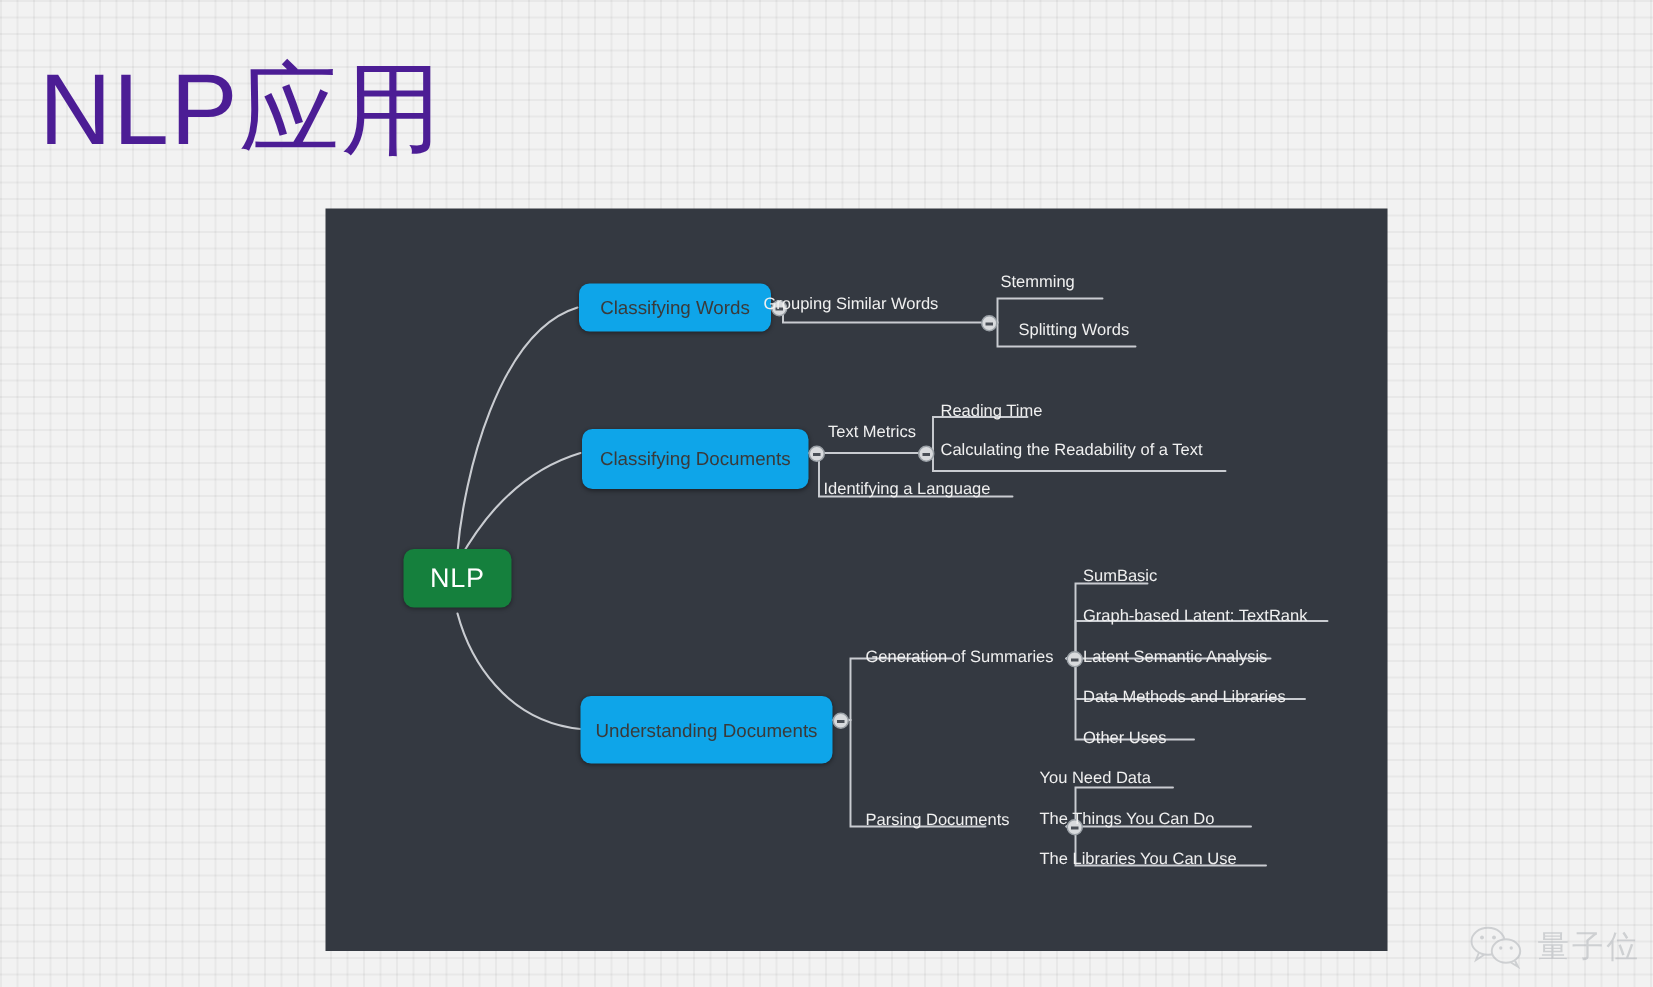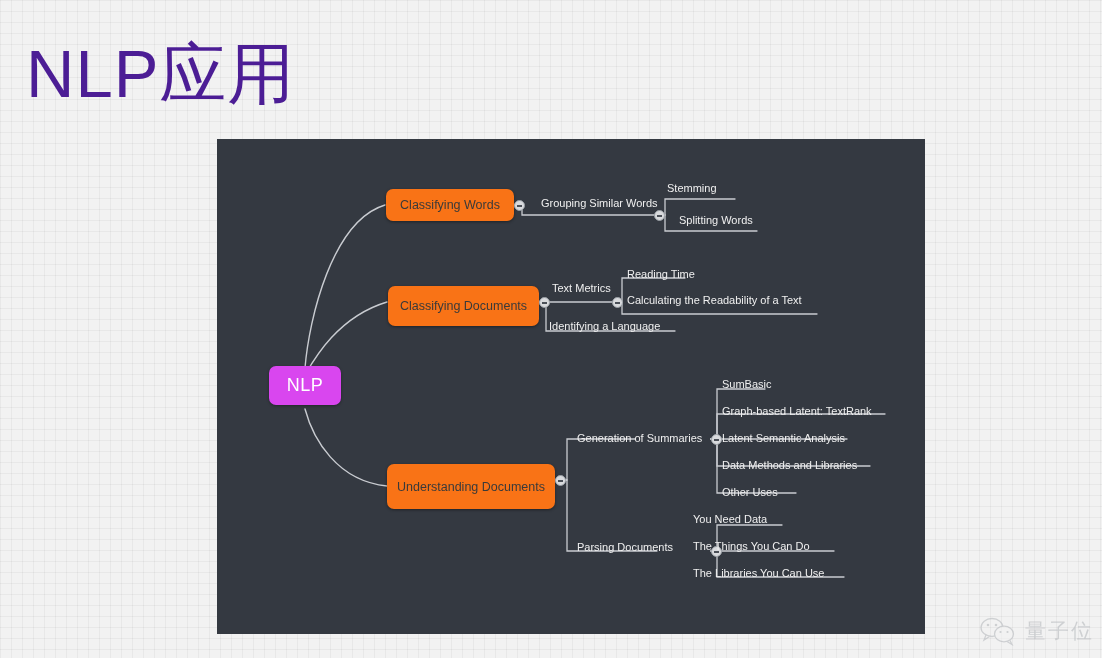--- a/index.html
+++ b/index.html
@@ -58,35 +58,35 @@
     position: absolute;
     left: 0;
     top: 0;
     width: 708px;
     height: 495px;
   }
 
   
   .root-node {
     position: absolute;
-    background: #d946ef;
+    background: #15803d;
     border-radius: 7px;
     color: #ffffff;
     display: flex;
     align-items: center;
     justify-content: center;
     font-size: 18px;
     letter-spacing: 0.5px;
     box-shadow: 0 1px 3px rgba(0,0,0,0.35);
   }
 
   
   .box-node {
     position: absolute;
-    background: #f97316;
+    background: #0ea5e9;
     border-radius: 7px;
     color: #3a3a3a;
     display: flex;
     align-items: center;
     justify-content: center;
     font-size: 12.5px;
     box-shadow: 0 1px 3px rgba(0,0,0,0.4);
     white-space: nowrap;
     padding: 0 12px;
     box-sizing: border-box;
@@ -187,21 +187,21 @@
       </g>
     </svg>
 
     <div class="mm-layer">
 
       <div class="root-node" style="left:52px; top:227px; width:72px; height:39px;">NLP</div>
 
       <div class="box-node" style="left:169px; top:50px; width:128px; height:32px;">Classifying Words</div>
       <div class="toggle" style="left:297px; top:61px;"></div>
 
-      <div class="text-node" style="left:324px; top:59px;">Grouping Similar Words</div>
+      <div class="text-node" style="left:292px; top:59px;">Grouping Similar Words</div>
       <div class="toggle" style="left:437px; top:71px;"></div>
 
       <div class="text-node" style="left:450px; top:44px;">Stemming</div>
       <div class="text-node" style="left:462px; top:76px;">Splitting Words</div>
 
       <div class="box-node" style="left:171px; top:147px; width:151px; height:40px;">Classifying Documents</div>
       <div class="toggle" style="left:322px; top:158px;"></div>
 
       <div class="text-node" style="left:335px; top:144px;">Text Metrics</div>
       <div class="toggle" style="left:395px; top:158px;"></div>

